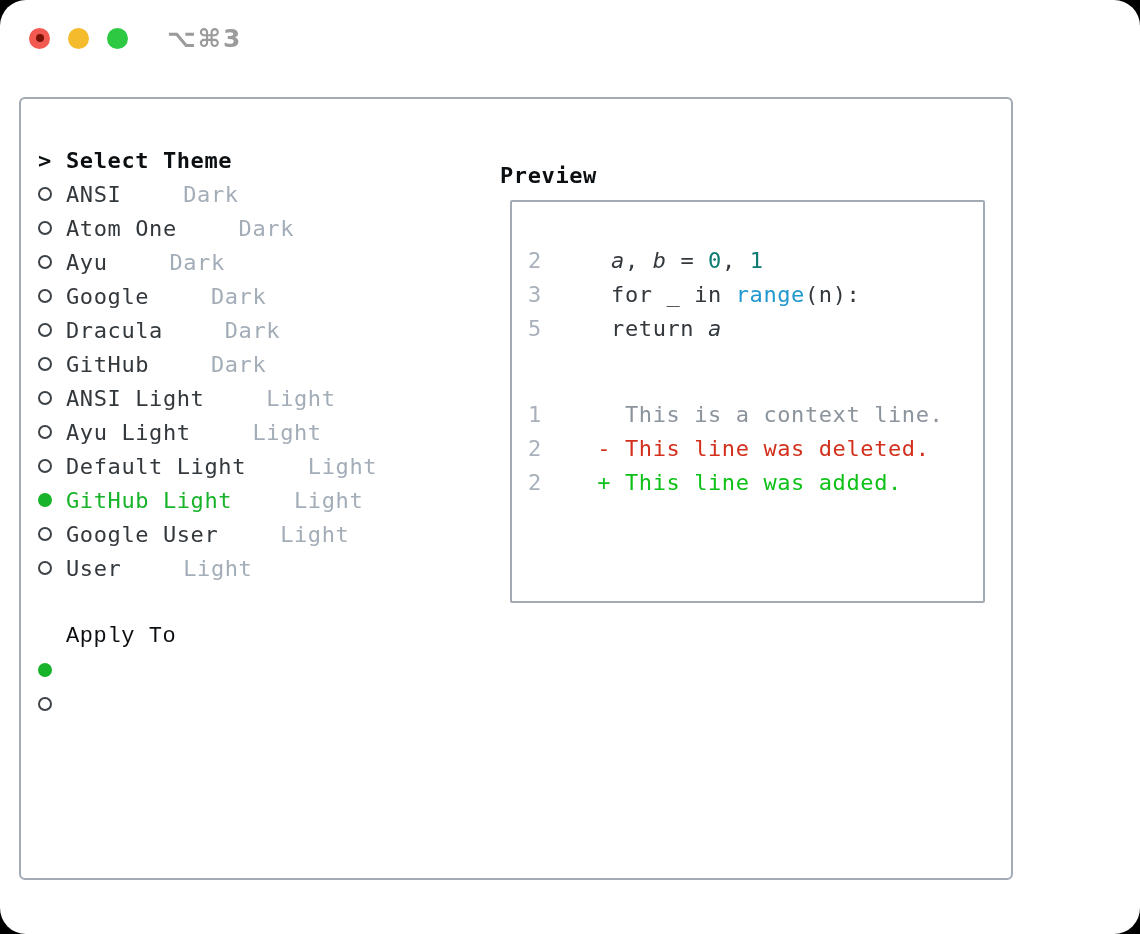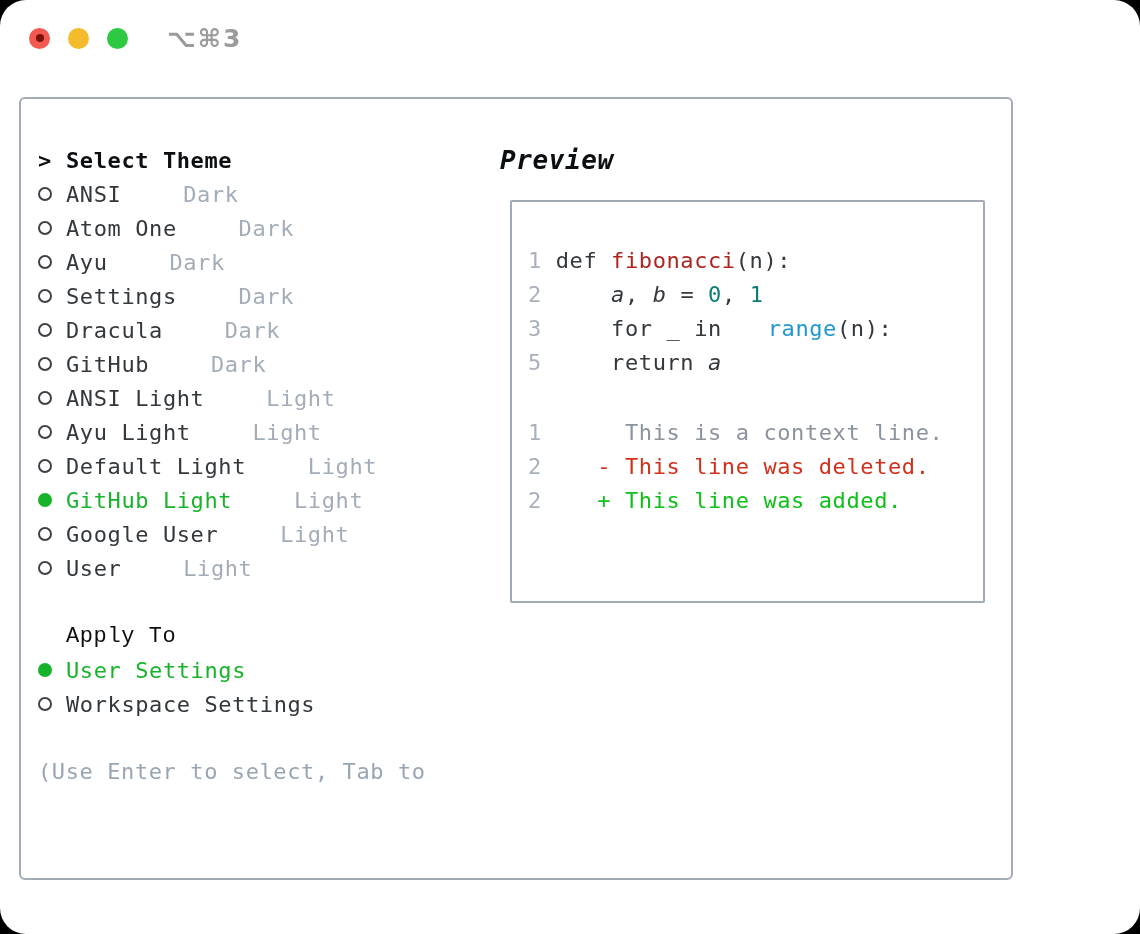--- a/index.html
+++ b/index.html
@@ -36,33 +36,33 @@
   .prompt{font-weight:bold;color:var(--heading-black);}
   .hdr{font-weight:bold;color:var(--heading-black);}
   .subhdr{color:var(--heading-black);font-family:Liberation Mono, monospace;}
   .bullet{width:14px;height:14px;border:2px solid #3d4248;border-radius:50%;}
   .item.selected .bullet{background:var(--accent-green);border-color:var(--accent-green);}
   .item.selected .label{color:var(--accent-green);text-align:right;}
   .muted{color:var(--muted-gray);margin-left:48px;}
   .spacer{height:34px;}
   .help{height:34px;line-height:34px;color:var(--help-gray);white-space:pre;}
   
-  .preview-title{position:absolute;left:479px;top:44px;height:34px;line-height:34px;
-    font-size:26px;font-weight:bold;letter-spacing:0.6px;color:var(--heading-black);font-style:italic;}
+  .preview-title{position:absolute;left:479px;top:60px;height:34px;line-height:34px;
+    font-size:22px;font-weight:bold;letter-spacing:0.6px;color:var(--heading-black);}
   .preview-box{position:absolute;left:489px;top:101px;width:475px;height:403px;
     border:2px solid var(--border-gray);border-radius:2px;background:#fff;}
   .code{padding:42px 0 0 16px;font-size:22px;letter-spacing:0.6px;}
   .pline{height:34px;line-height:34px;white-space:pre;color:var(--text-dark);}
   .ln{color:var(--line-number);}
   .seg-pl{color:var(--text-dark);}
   .seg-fn{color:var(--function-red);}
   .seg-num{color:var(--number-teal);}
-  .seg-call{color:var(--call-blue);margin-left:32px;}
+  .seg-call{color:var(--call-blue);}
   .seg-var{color:var(--text-dark);font-style:italic;}
-  .diff{margin-top:36px;}
+  .diff{margin-top:52px;}
   .kind-context .body{color:var(--context-gray);}
   .kind-deleted .body{color:var(--deleted-red);}
   .kind-added .body{color:var(--added-green);}
 </style>
 </head>
 <body>
 
 <div class="window">
 
   <div class="titlebar">
@@ -79,54 +79,52 @@
     <div class="left-col">
       <div class="row">
         <span class="gutter"><span class="prompt">&gt;</span></span>
         <span class="hdr">Select Theme</span>
       </div>
 
       <div id="theme-list">
           <div class="row item"><span class="gutter"><span class="bullet"></span></span><span class="label">ANSI</span><span class="muted"> Dark</span></div>
           <div class="row item"><span class="gutter"><span class="bullet"></span></span><span class="label">Atom One</span><span class="muted"> Dark</span></div>
           <div class="row item"><span class="gutter"><span class="bullet"></span></span><span class="label">Ayu</span><span class="muted"> Dark</span></div>
-          <div class="row item"><span class="gutter"><span class="bullet"></span></span><span class="label">Settings</span><span class="muted"> Dark</span></div>
+          <div class="row item"><span class="gutter"><span class="bullet"></span></span><span class="label">Google</span><span class="muted"> Dark</span></div>
           <div class="row item"><span class="gutter"><span class="bullet"></span></span><span class="label">Dracula</span><span class="muted"> Dark</span></div>
           <div class="row item"><span class="gutter"><span class="bullet"></span></span><span class="label">GitHub</span><span class="muted"> Dark</span></div>
           <div class="row item"><span class="gutter"><span class="bullet"></span></span><span class="label">ANSI Light</span><span class="muted"> Light</span></div>
           <div class="row item"><span class="gutter"><span class="bullet"></span></span><span class="label">Ayu Light</span><span class="muted"> Light</span></div>
           <div class="row item"><span class="gutter"><span class="bullet"></span></span><span class="label">Default Light</span><span class="muted"> Light</span></div>
           <div class="row item selected"><span class="gutter"><span class="bullet"></span></span><span class="label">GitHub Light</span><span class="muted"> Light</span></div>
           <div class="row item"><span class="gutter"><span class="bullet"></span></span><span class="label">Google User</span><span class="muted"> Light</span></div>
           <div class="row item"><span class="gutter"><span class="bullet"></span></span><span class="label">User</span><span class="muted"> Light</span></div>
         </div>
 
       <div class="spacer"></div>
 
       <div class="row">
         <span class="gutter"></span>
         <span class="subhdr">Apply To</span>
       </div>
 
       <div id="apply-list">
-          <div class="row item selected"><span class="gutter"><span class="bullet"></span></span><span class="label">User Settings</span></div>
-          <div class="row item"><span class="gutter"><span class="bullet"></span></span><span class="label">Workspace Settings</span></div>
+          <div class="row item selected"><span class="gutter"><span class="bullet"></span></span></div>
+          <div class="row item"><span class="gutter"><span class="bullet"></span></span></div>
         </div>
 
       <div class="spacer"></div>
 
-      <div class="help">(Use Enter to select, Tab to</div>
     </div>
 
     <div class="preview-title">Preview</div>
 
     <div class="preview-box">
       <div class="code">
         <div id="code-block">
-            <div class="pline"><span class="ln">1</span> <span class="seg-pl">def </span><span class="seg-fn">fibonacci</span><span class="seg-pl">(n):</span></div>
             <div class="pline"><span class="ln">2</span> <span class="seg-pl">    </span><span class="seg-var">a</span><span class="seg-pl">, </span><span class="seg-var">b</span><span class="seg-pl"> = </span><span class="seg-num">0</span><span class="seg-pl">, </span><span class="seg-num">1</span></div>
             <div class="pline"><span class="ln">3</span> <span class="seg-pl">    for _ in </span><span class="seg-call">range</span><span class="seg-pl">(n):</span></div>
             <div class="pline"><span class="ln">5</span> <span class="seg-pl">    return </span><span class="seg-var">a</span></div>
           </div>
         <div id="diff-block" class="diff">
             <div class="pline kind-context"><span class="ln">1</span>    <span class="body">  This is a context line.</span></div>
             <div class="pline kind-deleted"><span class="ln">2</span>    <span class="body">- This line was deleted.</span></div>
             <div class="pline kind-added"><span class="ln">2</span>    <span class="body">+ This line was added.</span></div>
           </div>
       </div>

